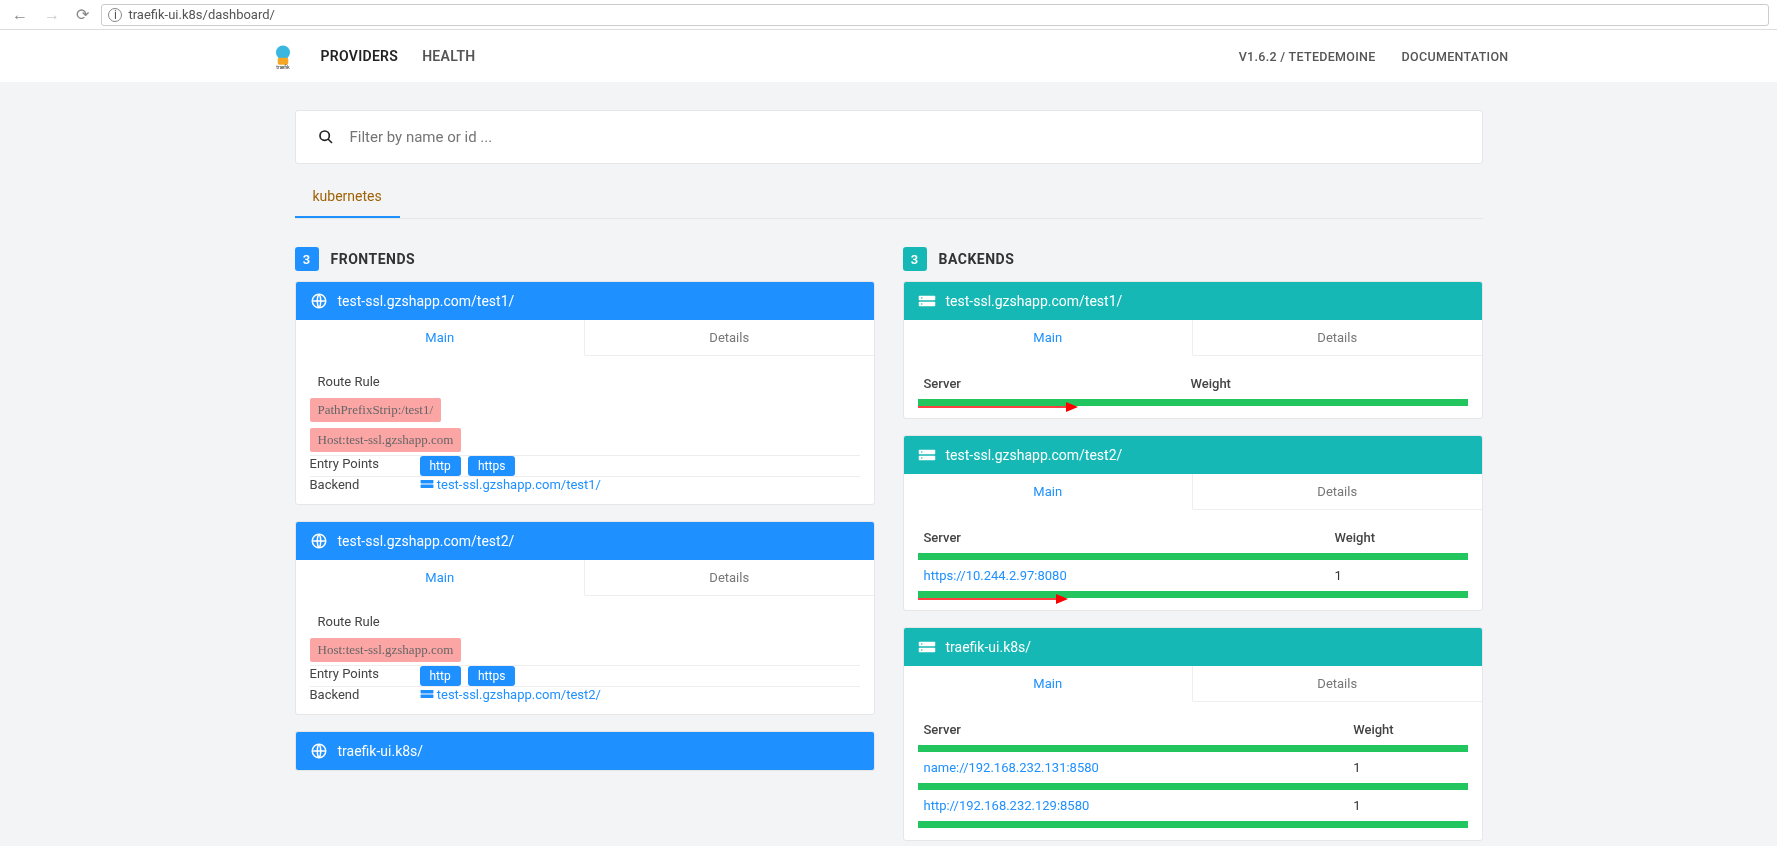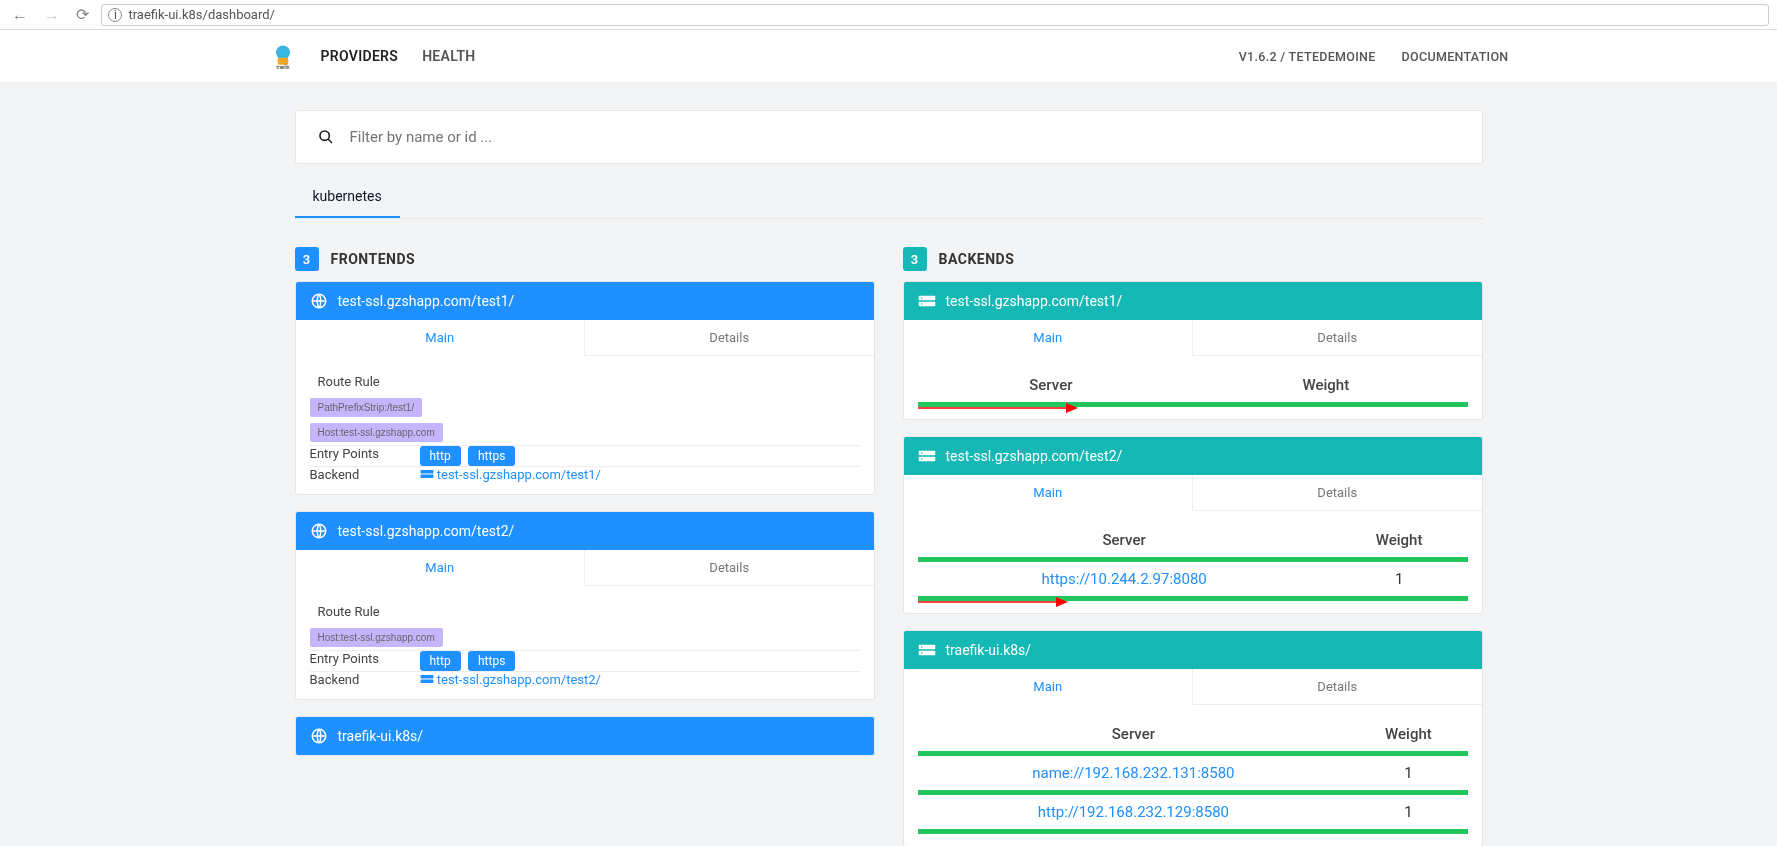--- a/index.html
+++ b/index.html
@@ -12,46 +12,46 @@
 .topnav{height:52px;background:#fff;display:flex;align-items:center;padding:0 20px;justify-content:space-between;margin:0 auto;max-width:1280px}
 .topnav-left{display:flex;align-items:center;gap:24px}
 .logo{width:28px;height:28px}
 .nav-link{font-size:14px;font-weight:600;color:#555;letter-spacing:.3px;cursor:pointer}
 .nav-link.active{color:#222}
 .topnav-right{font-size:12.5px;font-weight:500;color:#555;letter-spacing:.3px;display:flex;gap:26px}
 .container{max-width:1200px;margin:0 auto;padding:0 6px}
 .search-card{background:#fff;border:1px solid #e6e6e6;border-radius:3px;margin-top:28px;padding:17px 22px;display:flex;align-items:center;gap:16px}
 .search-card input{border:none;outline:none;font-size:15px;flex:1;color:#555}
 .provider-tabs{display:flex;border-bottom:1px solid #e6e6e6;margin-top:12px}
-.provider-tab{padding:12px 18px;font-size:14px;color:#0f172a;border-bottom:2px solid #1e90ff;cursor:pointer}
+.provider-tab{padding:12px 18px;font-size:14px;color:#a16207;border-bottom:2px solid #1e90ff;cursor:pointer}
 .columns{display:flex;gap:28px;margin-top:28px}
 .col{flex:1}
 .section-head{display:flex;align-items:center;gap:12px;margin-bottom:10px}
 .badge-count{background:#1e90ff;color:#fff;width:24px;height:24px;border-radius:3px;display:inline-flex;align-items:center;justify-content:center;font-size:13px;font-weight:600}
 .col.backends .badge-count{background:#16b8b5}
 .section-title{font-size:14px;font-weight:700;letter-spacing:.5px}
 .card{background:#fff;border:1px solid #e6e6e6;border-radius:3px;margin-bottom:16px;overflow:hidden}
 .card-head{padding:10px 14px;display:flex;align-items:center;gap:10px;color:#fff;font-size:14px}
 .card-head.blue{background:#1e90ff}
 .card-head.teal{background:#16b8b5}
 .card-tabs{display:flex}
 .card-tab{flex:1;text-align:center;padding:10px 0;font-size:13px;border-right:1px solid #eee;border-bottom:1px solid #eee;cursor:pointer}
 .card-tab:last-child{border-right:none}
 .card-tab.active{color:#1e90ff;border-bottom:1px solid #fff}
 .card-tab:not(.active){color:#777}
 .card-body{padding:12px 14px}
 .label{font-size:13px;color:#444;margin:6px 8px}
-.code-chip{display:inline-block;background:#c4b5fd;padding:4px 8px;font-family:Liberation Sans, sans-serif;font-size:10px;color:#666;margin:3px 0;border-radius:2px}
+.code-chip{display:inline-block;background:#fca5a5;padding:4px 8px;font-family:Liberation Serif, serif;font-size:13px;color:#666;margin:3px 0;border-radius:2px}
 .row{display:flex;align-items:flex-start;padding:0 0;border-top:1px solid #eee}
 .row .k{width:110px;font-size:13px;color:#444}
 .row .v{font-size:13px}
 .pill{display:inline-block;background:#1e90ff;color:#fff;padding:3px 10px;border-radius:3px;font-size:12px;margin-right:4px}
 .link{color:#1e90ff;cursor:pointer;font-size:13px}
 .be-table{width:100%;border-collapse:collapse}
-.be-table th,.be-table td{text-align:center;padding:8px 6px;font-size:15px;border-bottom:5px solid #22c55e}
+.be-table th,.be-table td{text-align:left;padding:8px 6px;font-size:13px;border-bottom:7px solid #22c55e}
 .be-table th{color:#444;font-weight:500}
 .arrow{position:relative;height:0}
 .arrow svg{position:absolute;left:0;top:-6px}
 .icon-svg{width:18px;height:18px;fill:#fff}
 .srch-icn{width:16px;height:16px}
 .page-wrap{background:#fff;padding-bottom:0}
 </style>
 </head>
 <body>
 

